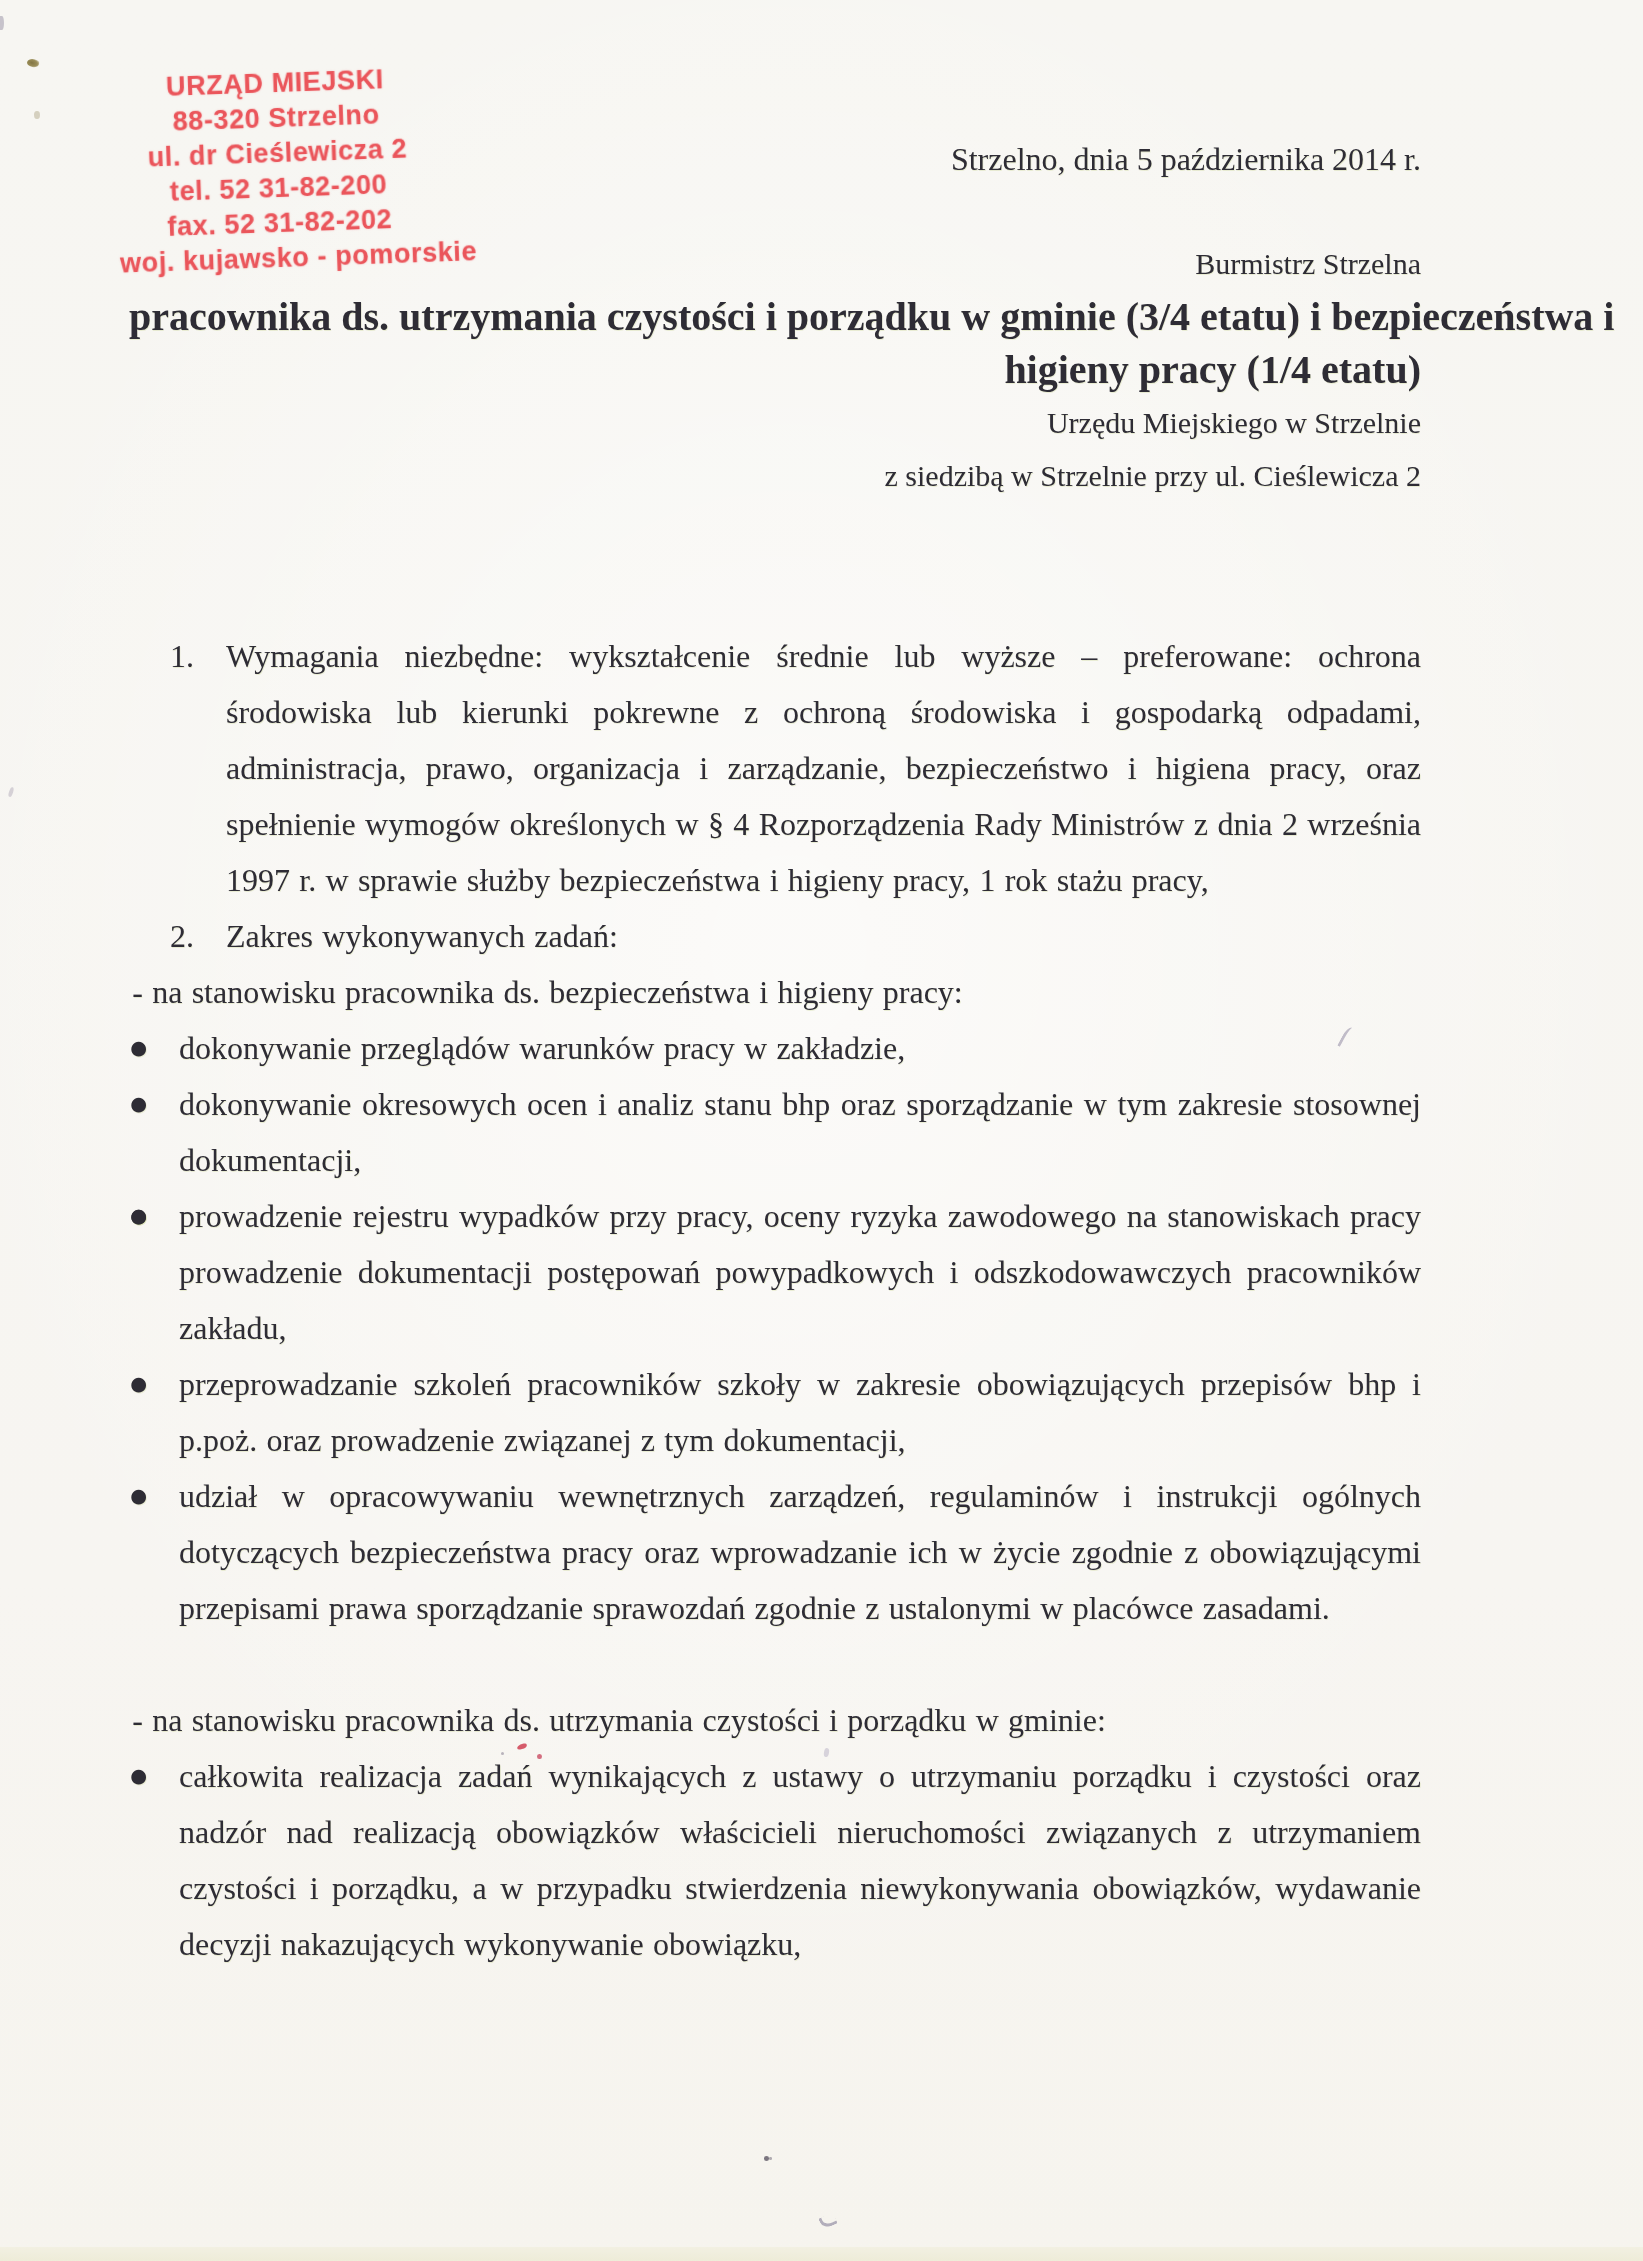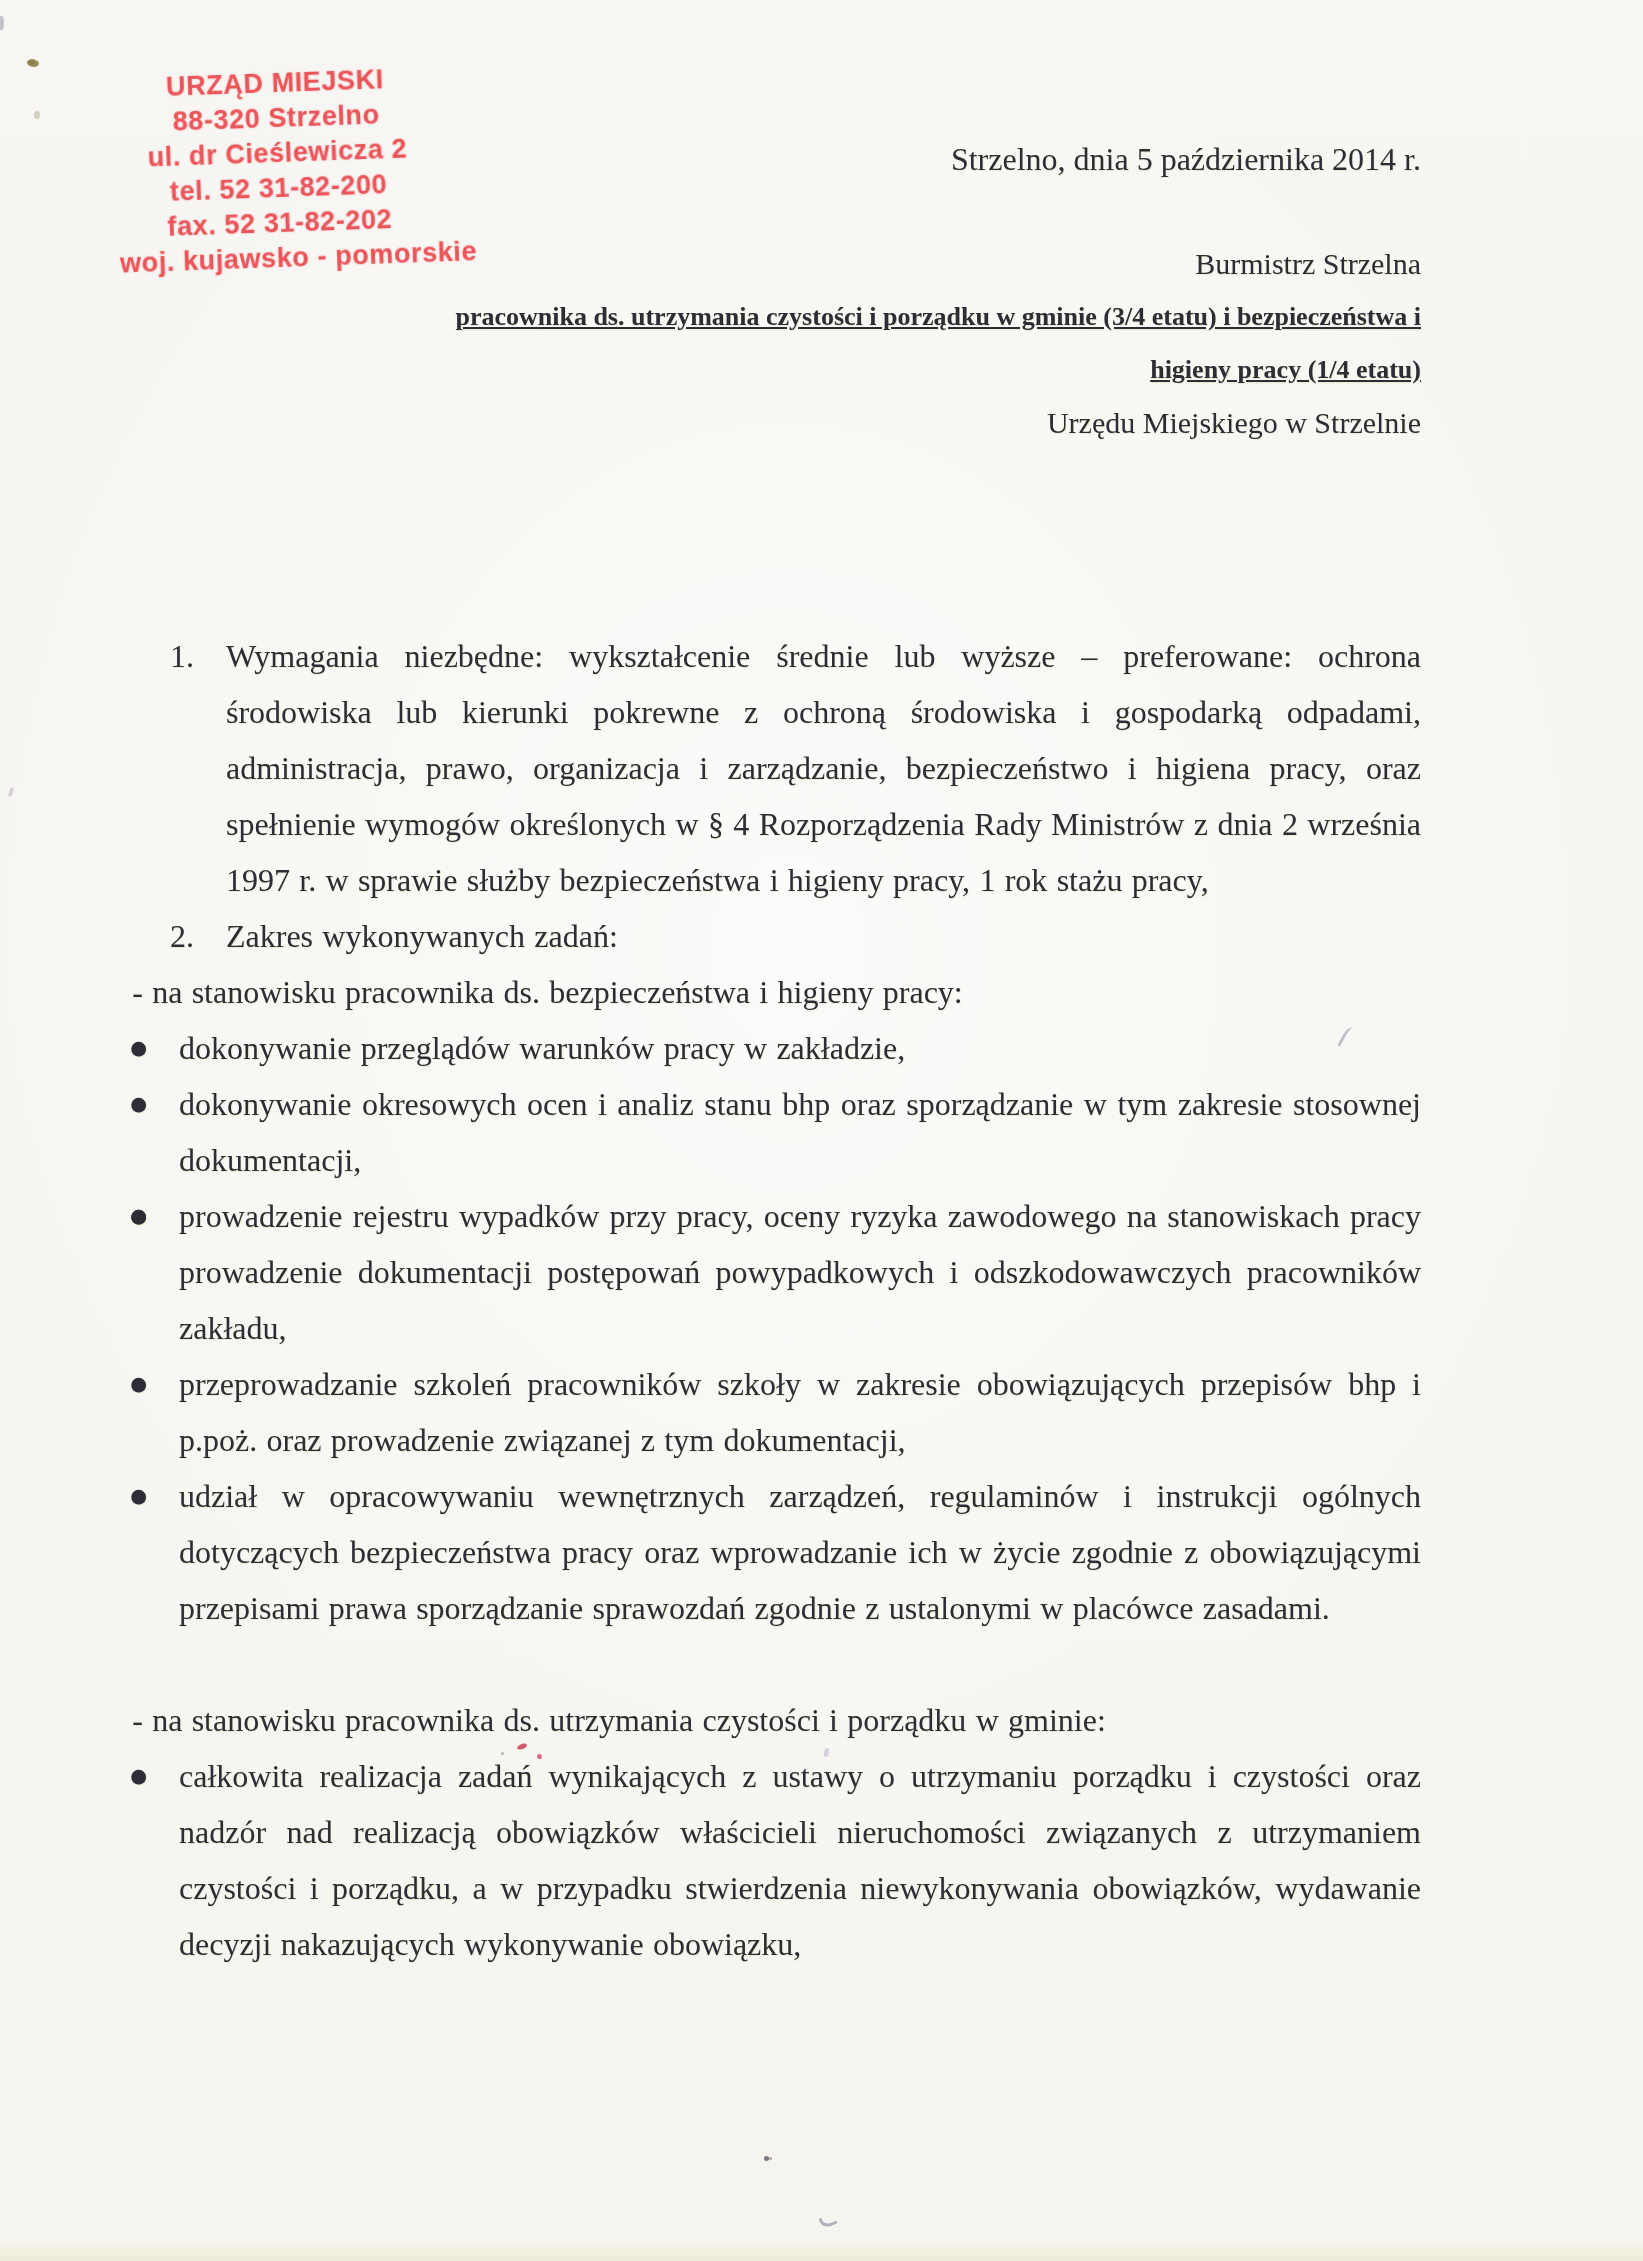--- a/index.html
+++ b/index.html
@@ -39,21 +39,21 @@
     text-shadow: 0.6px 1.3px 0 rgba(160,185,60,0.18);
   }
   
   .heading {
     position: absolute; left: 129px; top: 237px; width: 1292px;
     text-align: right;
     font-size: 30px; line-height: 53px;
     text-shadow: 0.6px 1.3px 0 rgba(160,185,60,0.18);
   }
   .heading .h-line { white-space: nowrap; }
-  .heading .h-bold { font-weight: bold; font-size: 26px; text-decoration: underline; }
+  .heading .h-bold { font-weight: bold; font-size: 40px; }
   
   .docbody {
     position: absolute; left: 129px; top: 628px; width: 1292px;
     font-size: 32px; line-height: 56px;
     word-spacing: 1.3px;
     text-shadow: 0.6px 1.3px 0 rgba(160,185,60,0.18);
   }
   .num-item { position: relative; padding-left: 97px; text-align: justify; }
   .num-item .num { position: absolute; left: 41px; top: 0; }
   .dash-header { padding-left: 3.2px; }
@@ -137,20 +137,21 @@
     <div>woj. kujawsko - pomorskie</div>
   </div>
 
   <div class="dateline">Strzelno, dnia 5 października 2014 r.</div>
 
   <div class="heading">
     <div class="h-line">Burmistrz Strzelna</div>
     <div class="h-line h-bold">pracownika ds. utrzymania czystości i porządku w gminie (3/4 etatu) i bezpieczeństwa i</div>
     <div class="h-line h-bold">higieny pracy (1/4 etatu)</div>
     <div class="h-line">Urzędu Miejskiego w Strzelnie</div>
+    <div class="h-line">z siedzibą w Strzelnie przy ul. Cieślewicza 2</div>
   </div>
 
   <div class="docbody">
 
     <div class="num-item">
       <span class="num">1.</span>
       <span>Wymagania niezbędne: wykształcenie średnie lub wyższe – preferowane: ochrona środowiska lub kierunki pokrewne z ochroną środowiska i gospodarką odpadami, administracja, prawo, organizacja i zarządzanie, bezpieczeństwo i higiena pracy, oraz spełnienie wymogów określonych w § 4 Rozporządzenia Rady Ministrów z dnia 2 września 1997 r. w sprawie służby bezpieczeństwa i higieny pracy, 1 rok stażu pracy,</span>
     </div>
 
     <div class="num-item">

